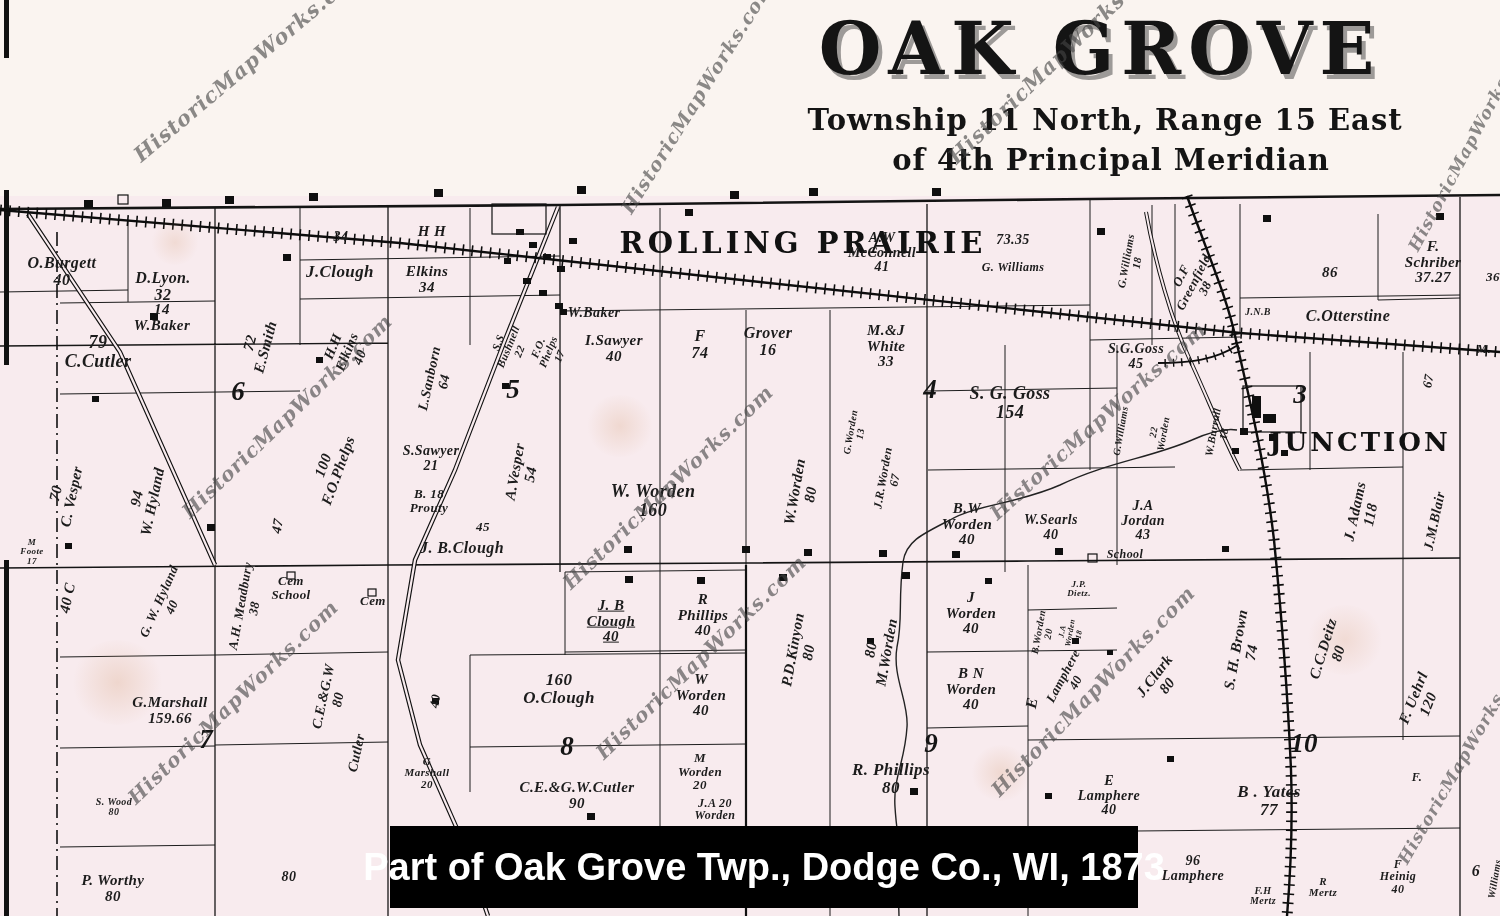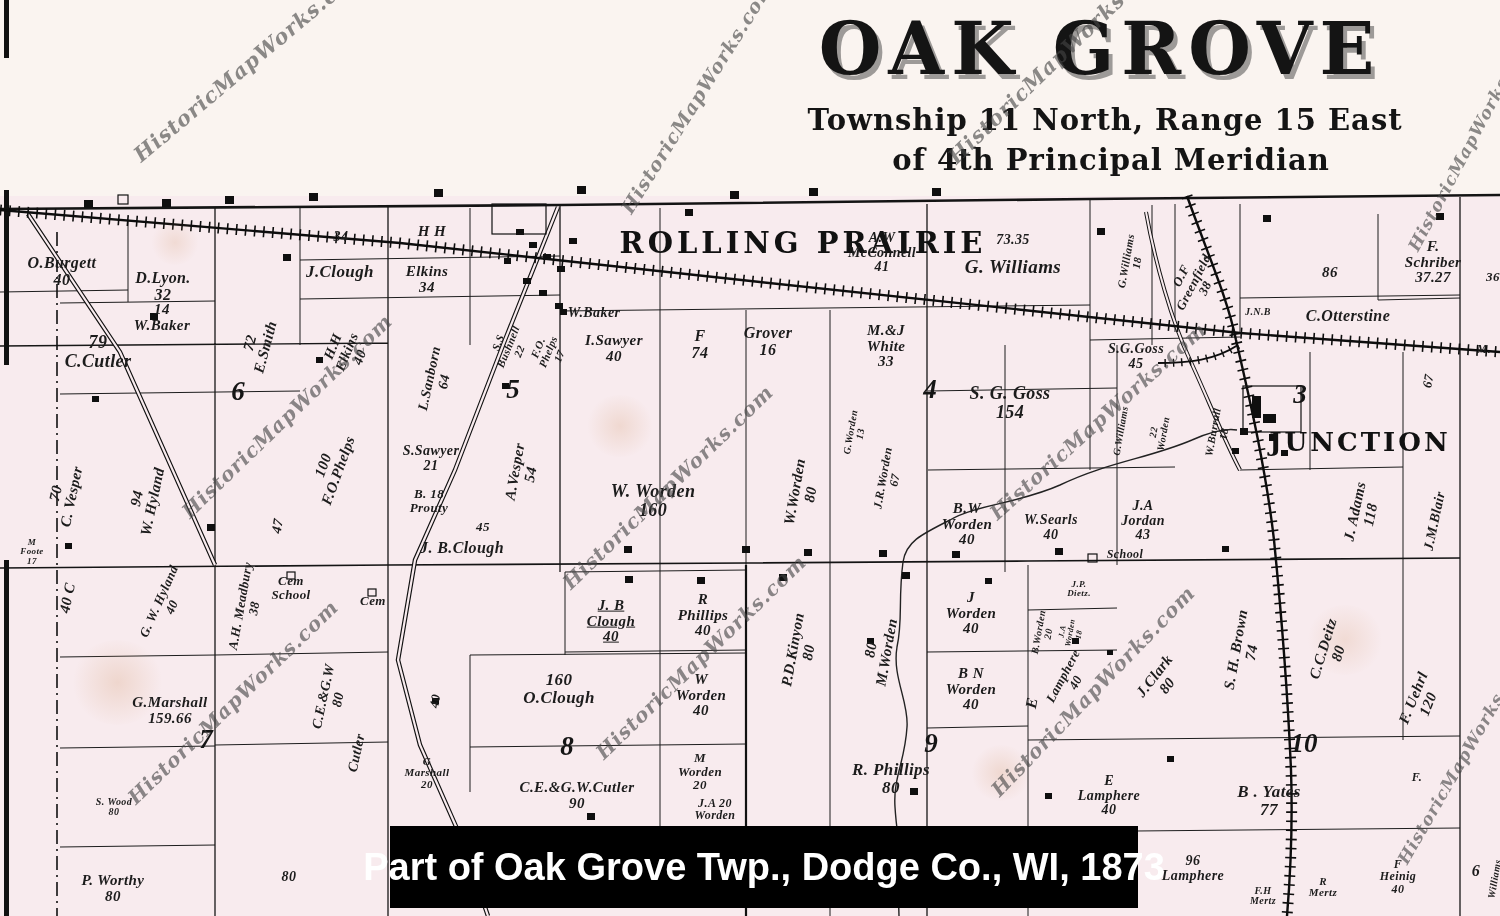--- a/index.html
+++ b/index.html
@@ -209,21 +209,21 @@
 74</div>
       <div class="lbl" style="left: 768px; top: 342px; font-size: 16px;">Grover
 16</div>
       <div class="lbl" style="left: 886px; top: 346px; font-size: 15px;">M.&amp;J
 White
 33</div>
       <div class="lbl" style="left: 882px; top: 253px; font-size: 14px;">A.W
 McConnell
 41</div>
       <div class="lbl" style="left: 1013px; top: 240px; font-size: 14px;">73.35</div>
-      <div class="lbl" style="left: 1013px; top: 267px; font-size: 19px;">G. Williams</div>
+      <div class="lbl" style="left: 1013px; top: 267px; font-size: 12px;">G. Williams</div>
       <div class="lbl" style="left: 1132px; top: 262px; --r: -80deg; font-size: 11px;">G.Williams
 18</div>
       <div class="lbl" style="left: 1193px; top: 282px; --r: -63deg; font-size: 13px;">O.F
 Greenfield
 38</div>
       <div class="lbl" style="left: 1330px; top: 273px; font-size: 15px;">86</div>
       <div class="lbl" style="left: 1433px; top: 262px; font-size: 15px;">F. Schriber
 37.27</div>
       <div class="lbl" style="left: 1493px; top: 277px; font-size: 13px;">36</div>
       <div class="lbl" style="left: 1348px; top: 316px; font-size: 16px;">C.Otterstine</div>

